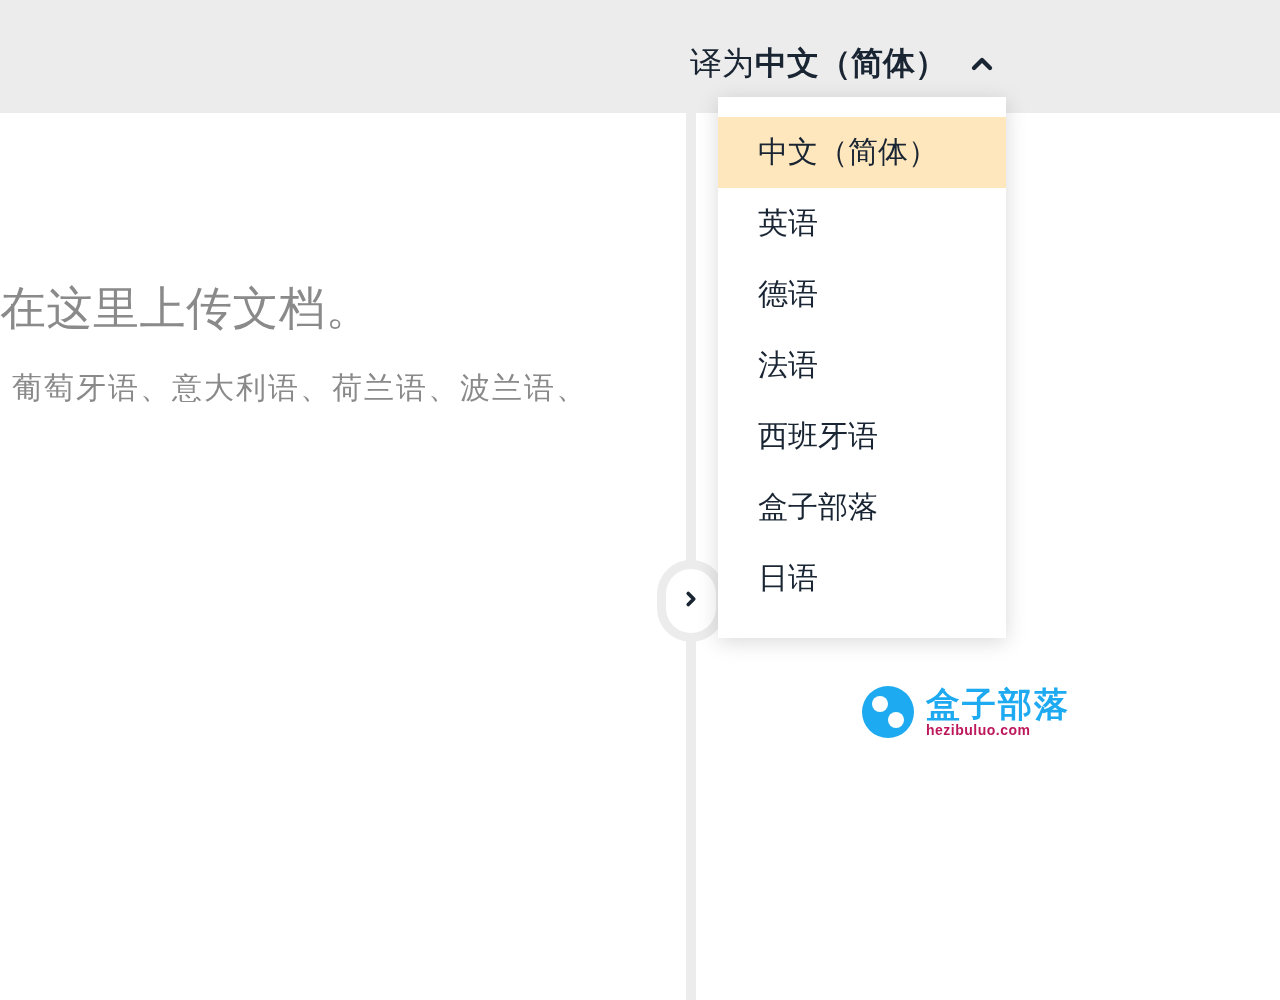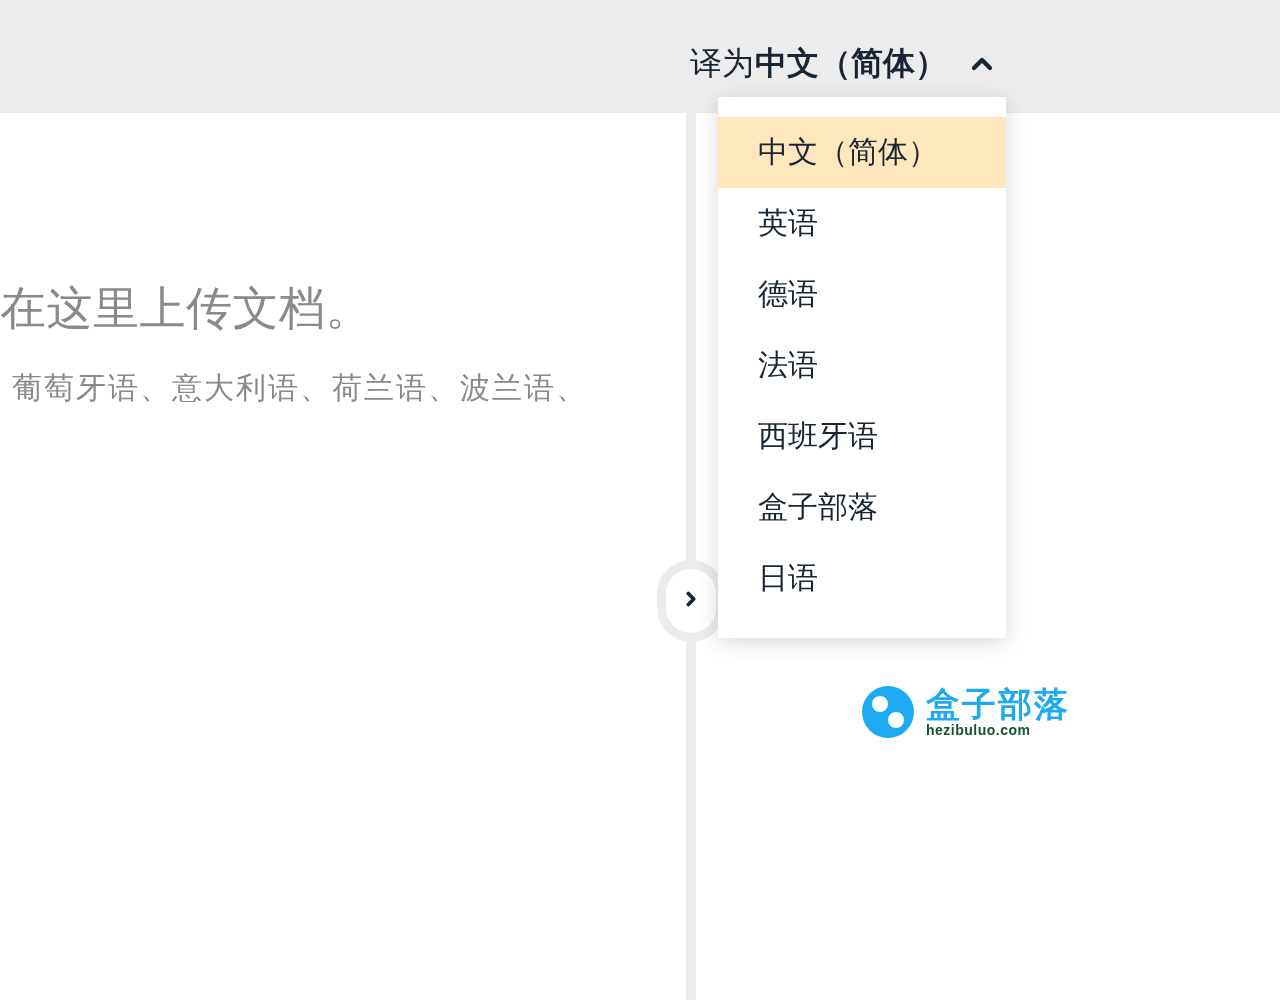--- a/index.html
+++ b/index.html
@@ -153,21 +153,21 @@
   }
   .watermark-chinese {
     font-size: 34px;
     font-weight: 700;
     color: #1eaaf1;
     letter-spacing: 2px;
   }
   .watermark-pinyin {
     font-size: 14px;
     font-weight: 700;
-    color: #14532d;
+    color: #be185d;
     letter-spacing: 0.5px;
     margin-top: 2px;
   }
 </style>
 </head>
 <body>
 
 <div class="top-bar">
   <div class="translate-to">
     <span class="prefix">译为</span>

